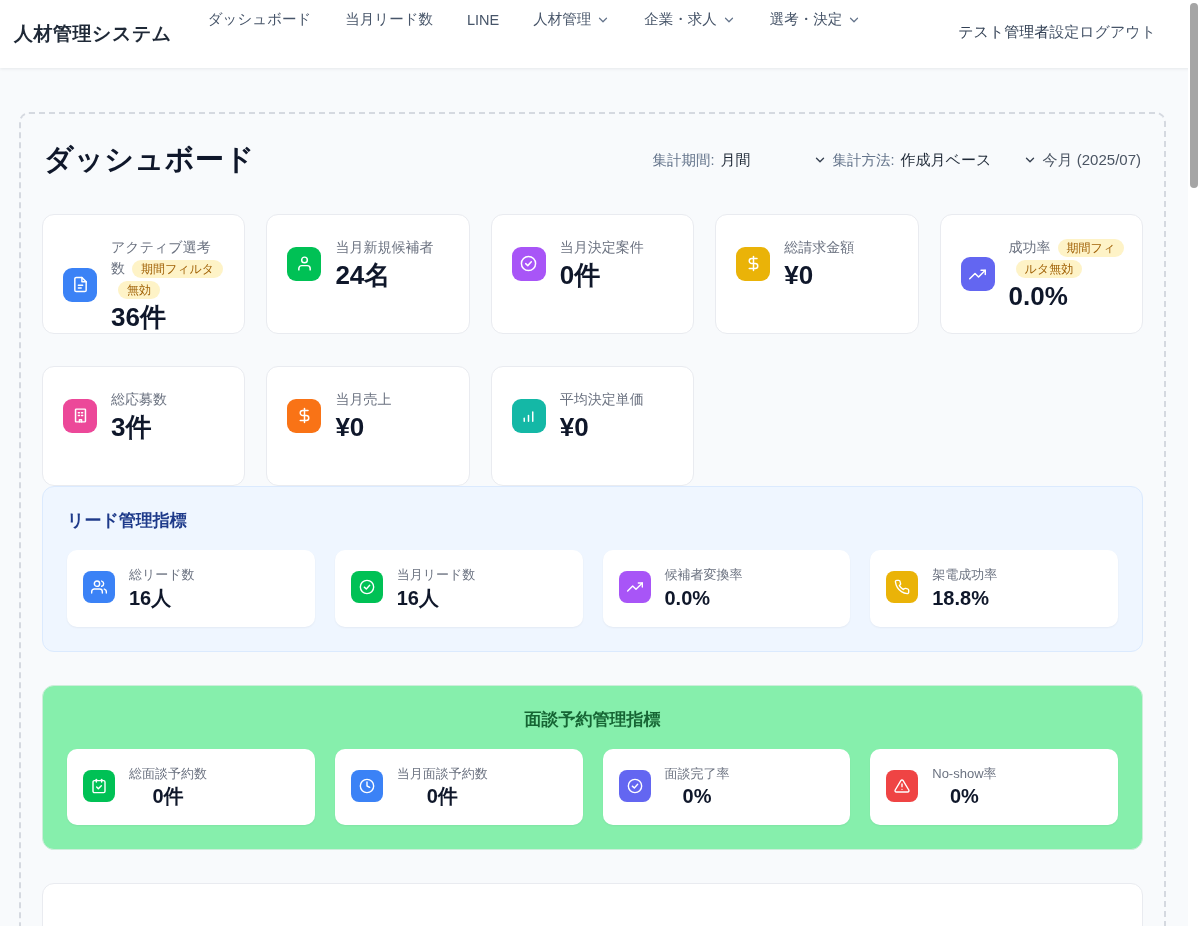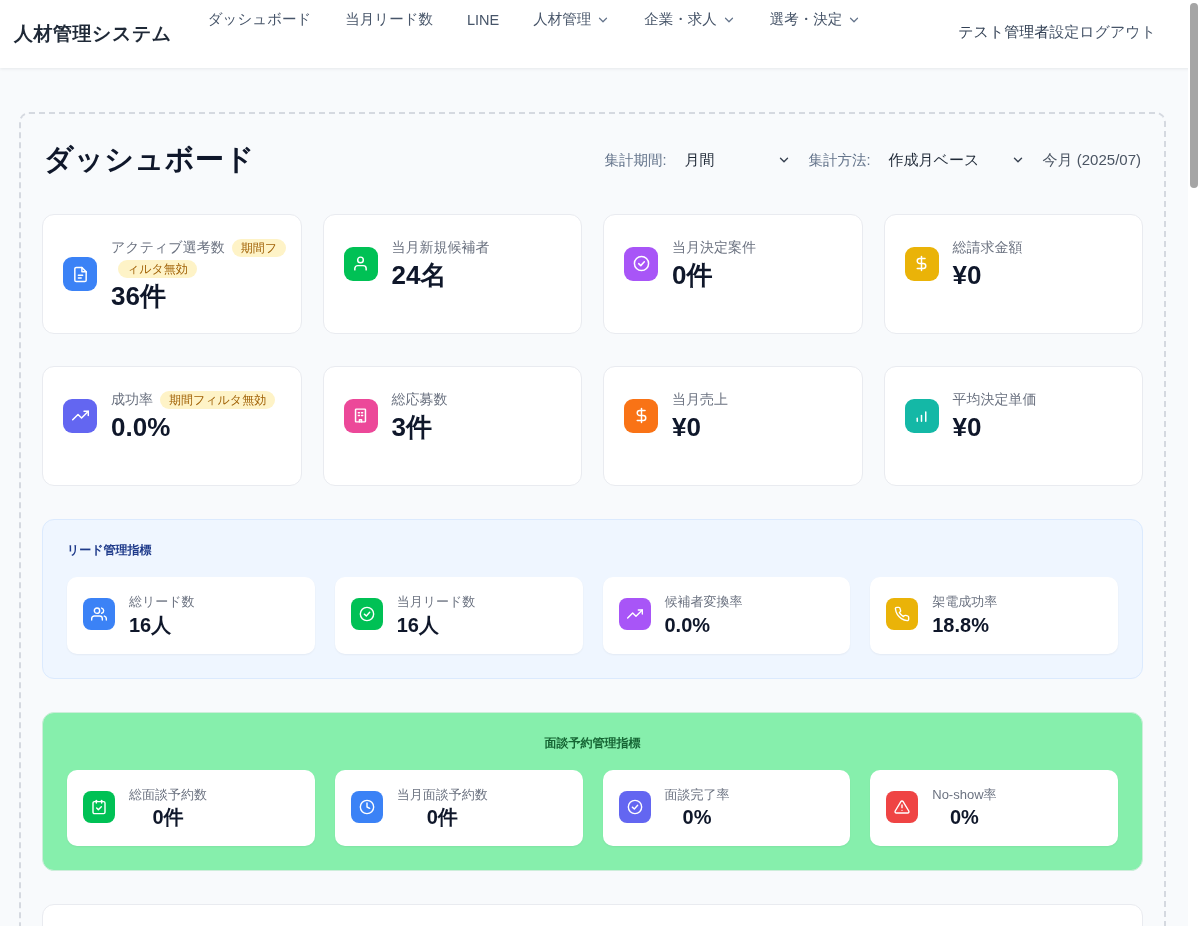--- a/index.html
+++ b/index.html
@@ -29,31 +29,31 @@
   
   .main {
     margin:44px 34px 0 19px;
     border:2px dashed #d5d9e0; border-radius:10px;
     padding:26px 21px 40px;
     height:900px;
   }
 
   .title-row { display:flex; align-items:center; justify-content:space-between; margin-bottom:34px; padding:0 2px; }
   .page-title { font-size:29px; font-weight:700; color:#0f172a; margin:0; letter-spacing:.5px; }
-  .filters { display:flex; align-items:center; gap:18px; font-size:14.5px; color:#64748b; }
+  .filters { display:flex; align-items:center; gap:6px; font-size:14.5px; color:#64748b; }
   .filter-label { color:#64748b; }
   .select { display:flex; align-items:center; justify-content:space-between; color:#1f2937; cursor:pointer; }
   .select .val { font-size:15px; color:#1f2937; }
   .select svg { width:14px; height:14px; color:#374151; }
   .select-period { width:106px; }
   .select-method { width:136px; }
   .current-period { color:#4b5563; font-size:15px; }
 
   
-  .stats-grid { display:grid; grid-template-columns:repeat(4,1fr); gap:32px 21px; margin-bottom:33px; }
+  .stats-grid { display:grid; grid-template-columns:repeat(5,1fr); gap:32px 21px; }
   .card {
     background:#fff; border:1px solid #e9ebf0; border-radius:12px;
     padding:22px 20px;
   }
   .card-big { height:120px; }
   .card-inner { display:flex; align-items:center; gap:14px; }
   .icon-box {
     width:34px; height:34px; border-radius:9px; flex:0 0 34px;
     display:flex; align-items:center; justify-content:center;
   }
@@ -64,21 +64,21 @@
     display:inline; background:#fef3c7; color:#a16207;
     font-size:12px; padding:2px 9px; border-radius:999px; margin-left:7px;
     box-decoration-break:clone; -webkit-box-decoration-break:clone;
   }
   .value { font-size:26px; font-weight:700; color:#0f172a; margin-top:3px; line-height:1.15; }
 
   
   .section { border-radius:12px; padding:22px 24px 24px; margin-bottom:33px; border:1px solid transparent; }
   .section-lead { background:#eff6ff; border-color:#dbeafe; }
   .section-interview { background:#86efac; border-color:#cdeeda;text-align:center; }
-  .section-title { font-size:12px; font-weight:600; margin:0 0 18px; }
+  .section-title { font-size:17px; font-weight:600; margin:0 0 18px; }
   .section-lead .section-title { color:#1e3a8a; }
   .section-interview .section-title { color:#166534; }
   .section-grid { display:grid; grid-template-columns:repeat(4,1fr); gap:20px;margin-top:12px; }
   .card-small { padding:15px 16px 17px; border:none; box-shadow:0 1px 2px rgba(15,23,42,.05); border-radius:10px; }
   .card-small .icon-box { width:32px; height:32px; flex-basis:32px; border-radius:8px; }
   .card-small .icon-box svg { width:16px; height:16px; }
   .card-small .label-row { font-size:13px; }
   .card-small .value { font-size:20px; margin-top:2px; }
 
   .bottom-card { background:#fff; border:1px solid #e9ebf0; border-radius:12px; height:80px; }

